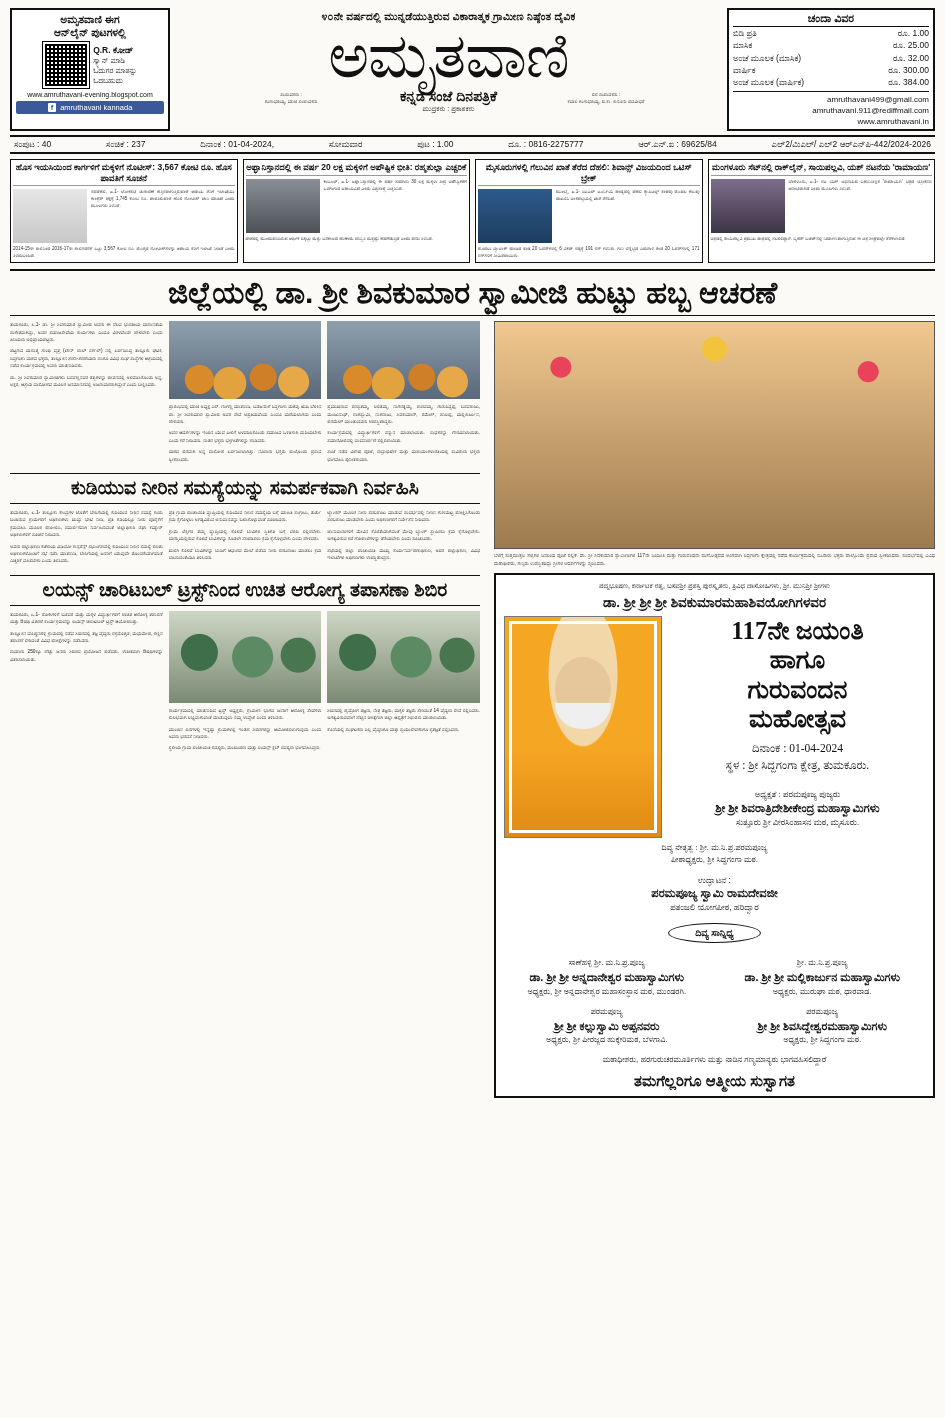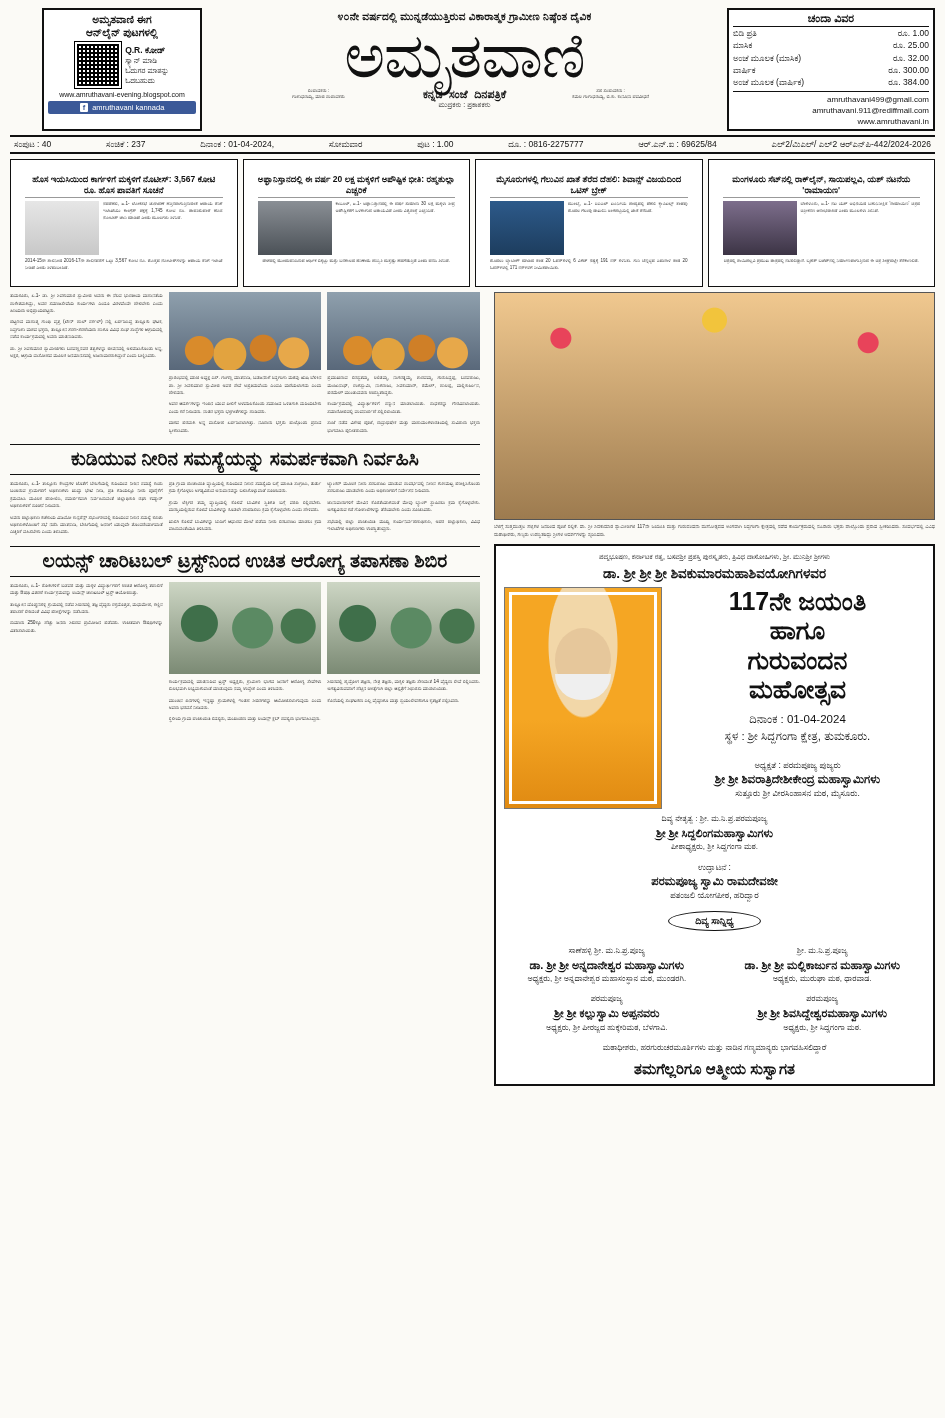--- a/index.html
+++ b/index.html
@@ -21,21 +21,20 @@
   
   .masthead {
     display: flex; align-items: stretch; gap: 6px;
     border-bottom: 2px solid #111;
     padding-bottom: 4px;
   }
   .mh-left {
     width: 160px; border: 2px solid #111; padding: 3px 4px;
     display: flex; flex-direction: column; align-items: center;
     background: #fff;
-    margin-left: 32px;
   }
   .mh-left .ttl { font-size: 10.5px; font-weight: bold; text-align: center; line-height: 1.25; }
   .qr-row { display: flex; gap: 4px; align-items: center; margin-top: 3px; }
   .qr {
     width: 46px; height: 46px;
     background:
       repeating-linear-gradient(0deg, #000 0 2px, #fff 2px 4px),
       repeating-linear-gradient(90deg, #000 0 2px, #fff 2px 4px);
     background-blend-mode: multiply;
     border: 2px solid #fff; outline: 1px solid #000;
@@ -54,40 +53,40 @@
   .mh-center { flex: 1; text-align: center; }
   .mh-tagline { font-size: 10.5px; font-weight: bold; letter-spacing: .2px; margin-top: 2px; }
   .mh-title {
     font-size: 62px; font-weight: normal; line-height: 1.0;
     margin: 2px 0 0; letter-spacing: -1px;
   }
   .mh-sub {
     display: flex; justify-content: space-between; align-items: flex-end;
     font-size: 8px; padding: 0 6px; margin-top: 1px;
   }
-  .mh-sub .mid { font-size: 11px; font-weight: bold; font-family: Liberation Mono, monospace; }
+  .mh-sub .mid { font-size: 14px; font-weight: bold; }
   .mh-sub .col { text-align: center; line-height: 1.35; }
 
   .mh-right { width: 208px; border: 2px solid #111; padding: 2px 4px; background: #fff; }
   .mh-right .hd { text-align: center; font-size: 11px; font-weight: bold; border-bottom: 1px solid #111; padding-bottom: 1px; }
   .rate { display: flex; justify-content: space-between; font-size: 8.5px; line-height: 1.45; }
   .rate .amt { font-variant-numeric: tabular-nums; }
   .mail { font-size: 8px; text-align: right; line-height: 1.4; margin-top: 2px; border-top: 1px solid #111; padding-top: 2px; }
 
   
   .infobar {
     display: flex; justify-content: space-between; align-items: center;
     font-size: 8.5px; border-bottom: 2px solid #111; padding: 2px 4px;
   }
 
   
   .briefs { display: flex; gap: 5px; margin-top: 5px; }
   .brief {
-    flex: 1; border: 1px solid #111; padding: 14px; background: #fff;
-    display: flex; flex-direction: column; align-items: center;
+    flex: 1; border: 1px solid #111; padding: 2px; background: #fff;
+    display: flex; flex-direction: column;
   }
   .brief .bh { font-size: 8.5px; font-weight: bold; line-height: 1.25; text-align: center; border-bottom: 1px solid #999; padding-bottom: 2px;}
   .brief .bbody { display: flex; gap: 4px; margin-top: 3px; }
   .brief .bpic { width: 74px; height: 54px; flex: none; background: #cbd3d8; position: relative; overflow: hidden; }
   .brief .btxt { font-size: 4.6px; line-height: 1.5; text-align: justify; color: #333; }
   .brief .bfoot { font-size: 4.6px; line-height: 1.5; text-align: justify; color: #333; margin-top: 3px; }
 
   .pic { background: #b9c2c8; position: relative; overflow: hidden; }
   .pic.crowd {
     background:
@@ -140,21 +139,21 @@
 
   .caption { font-size: 5px; line-height: 1.5; text-align: justify; color: #333; margin-top: 3px; }
 
   
   .adbox {
     border: 2px solid #111; padding: 6px 8px; background: #fff; margin-top: 6px;
     text-align: center;
   }
   .ad-top { font-size: 7px; line-height: 1.5; }
   .ad-name { font-size: 13.5px; font-weight: bold; margin: 3px 0 5px; }
-  .ad-main { display: flex; gap: 8px; align-items: flex-start; }
+  .ad-main { display: flex; gap: 8px; align-items: flex-start; font-family: Liberation Serif, serif; }
   .ad-portrait {
     width: 158px; height: 222px; flex: none; border: 1px solid #777;
     background:
       radial-gradient(ellipse at 50% 26%, #f2d7a8 0 34px, transparent 35px),
       linear-gradient(#f5a623 0 60%, #e08a12 100%);
     position: relative;
   }
   .ad-portrait .face {
     position: absolute; left: 50%; top: 40px; transform: translateX(-50%);
     width: 56px; height: 64px; border-radius: 50%; background: #e6c79b;
@@ -303,20 +302,21 @@
       <div class="bh">ಮಂಗಳೂರು ಸೆಟ್‌ನಲ್ಲಿ ರಾಕ್‌ಲೈನ್,
 ಸಾಯಿಪಲ್ಲವಿ, ಯಶ್ ನಟನೆಯ 'ರಾಮಾಯಣ'</div>
       <div class="bbody">
         <div class="bpic pic cinema"></div>
         <div class="btxt">ಬೆಂಗಳೂರು, ಏ.1- ನಟ ಯಶ್ ಅಭಿನಯದ ಬಹುನಿರೀಕ್ಷಿತ 'ರಾಮಾಯಣ' ಚಿತ್ರದ ಚಿತ್ರೀಕರಣ ಆರಂಭವಾಗಿದೆ ಎಂದು ಮೂಲಗಳು ತಿಳಿಸಿವೆ.</div>
       </div>
       <div class="bfoot">ಚಿತ್ರದಲ್ಲಿ ಸಾಯಿಪಲ್ಲವಿ ಪ್ರಮುಖ ಪಾತ್ರದಲ್ಲಿ ನಟಿಸಲಿದ್ದಾರೆ. ಬೃಹತ್ ಬಜೆಟ್‌ನಲ್ಲಿ ನಿರ್ಮಾಣವಾಗುತ್ತಿರುವ ಈ ಚಿತ್ರ ಶೀಘ್ರದಲ್ಲೇ ತೆರೆಕಾಣಲಿದೆ.</div>
     </div>
   </div>
 
+  <div class="mainhead">ಜಿಲ್ಲೆಯಲ್ಲಿ ಡಾ. ಶ್ರೀ ಶಿವಕುಮಾರ ಸ್ವಾಮೀಜಿ ಹುಟ್ಟು ಹಬ್ಬ ಆಚರಣೆ</div>
 
   <div class="body-wrap">
 
     <div class="left-col">
 
       <div class="colset">
         <div class="col">
           <p>ತುಮಕೂರು, ಏ.1- ಡಾ. ಶ್ರೀ ಶಿವಕುಮಾರ ಸ್ವಾಮೀಜಿ ಅವರು ಈ ನೆಲದ ಭಾರತೀಯ ಮಹಾನತೆಯ ಸಂಕೇತವಾಗಿದ್ದು, ಅವರ ಸಮಾಜಸೇವೆಯ ಕಾರ್ಯಗಳು ಎಂದೂ ವಿರಳವೆಂದೇ ಹೇಳಬೇಕು ಎಂದು ಹಿರಿಯರು ಅಭಿಪ್ರಾಯಪಟ್ಟರು.</p>
           <p>ಪಟ್ಟಣದ ಮಹಾತ್ಮ ಗಾಂಧಿ ವೃತ್ತ (ಟೌನ್ ಹಾಲ್ ಸರ್ಕಲ್) ನಲ್ಲಿ ಏರ್ಪಡಿಸಿದ್ದ ತಾಲ್ಲೂಕು ಘಟಕ, ಸಿದ್ದಗಂಗಾ ಮಠದ ಭಕ್ತರು, ತಾಲ್ಲೂಕಿನ ಶರಣ-ಶರಣೆಯರು ಹಾಗೂ ವಿವಿಧ ಸಂಘ ಸಂಸ್ಥೆಗಳ ಆಶ್ರಯದಲ್ಲಿ ನಡೆದ ಕಾರ್ಯಕ್ರಮದಲ್ಲಿ ಅವರು ಮಾತನಾಡಿದರು.</p>
           <p>ಡಾ. ಶ್ರೀ ಶಿವಕುಮಾರ ಸ್ವಾಮೀಜಿಗಳು ಬಸವಣ್ಣನವರ ತತ್ವಗಳನ್ನು ಜೀವನದಲ್ಲಿ ಅಳವಡಿಸಿಕೊಂಡು ಅನ್ನ, ಅಕ್ಷರ, ಆಶ್ರಯ ದಾಸೋಹದ ಮೂಲಕ ಜನಮಾನಸದಲ್ಲಿ ಅಜರಾಮರರಾಗಿದ್ದಾರೆ ಎಂದು ಬಣ್ಣಿಸಿದರು.</p>
@@ -410,21 +410,20 @@
               <div>ಅಧ್ಯಕ್ಷತೆ : ಪರಮಪೂಜ್ಯ ಪುಜ್ಯರು</div>
               <div class="nm">ಶ್ರೀ ಶ್ರೀ ಶಿವರಾತ್ರಿದೇಶೀಕೇಂದ್ರ ಮಹಾಸ್ವಾಮಿಗಳು</div>
               <div>ಸುತ್ತೂರು ಶ್ರೀ ವೀರಸಿಂಹಾಸನ ಮಠ, ಮೈಸೂರು.</div>
             </div>
           </div>
         </div>
 
         <div class="ad-two" style="margin-top:4px;">
           <div>
             <div>ದಿವ್ಯ ನೇತೃತ್ವ : ಶ್ರೀ. ಮ.ನಿ.ಪ್ರ.ಪರಮಪೂಜ್ಯ</div>
-            <div class="nm">ಶ್ರೀ ಶ್ರೀ ಸಿದ್ದಲಿಂಗಮಹಾಸ್ವಾಮಿಗಳು</div>
             <div>ಪೀಠಾಧ್ಯಕ್ಷರು, ಶ್ರೀ ಸಿದ್ದಗಂಗಾ ಮಠ.</div>
           </div>
         </div>
 
         <div class="ad-section">
           <div>ಉದ್ಘಾಟನೆ :</div>
           <div class="nm">ಪರಮಪೂಜ್ಯ ಸ್ವಾಮಿ ರಾಮದೇವಜೀ</div>
           <div>ಪತಂಜಲಿ ಯೋಗಪೀಠ, ಹರಿದ್ವಾರ</div>
         </div>
 

